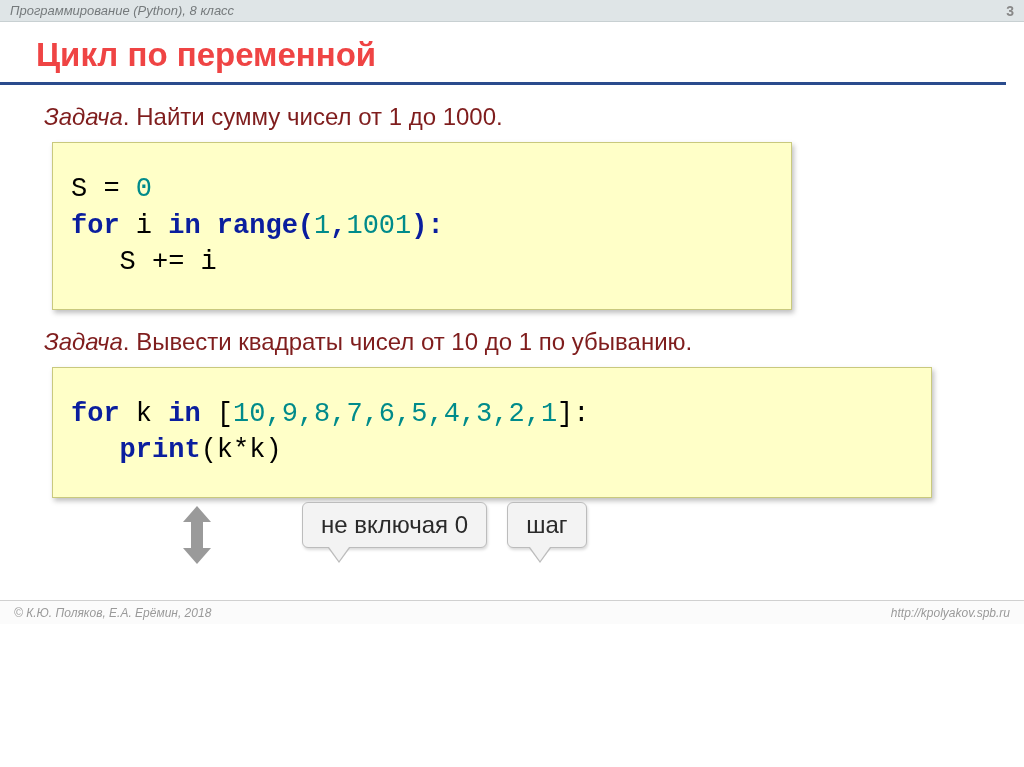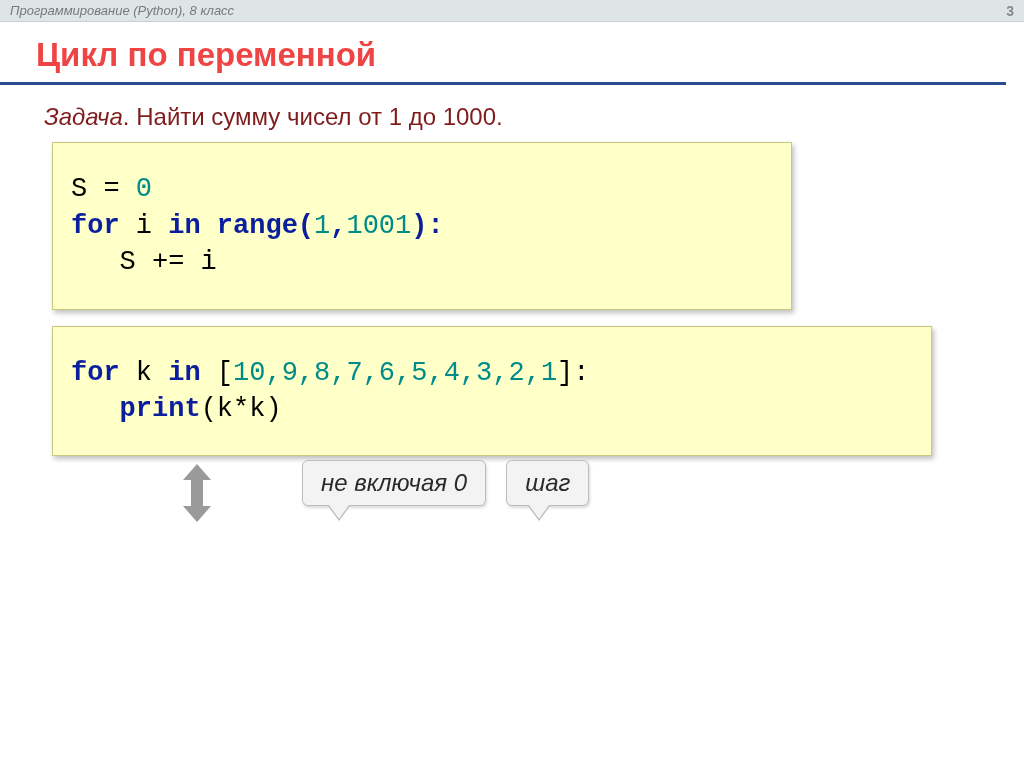--- a/index.html
+++ b/index.html
@@ -11,21 +11,21 @@
   .title { font-size: 33px; font-weight: bold; color: #ef4444; padding: 14px 0 8px 36px; border-bottom: 3px solid #2a4b8d; margin: 0 18px 0 0; }
   .body { padding: 10px 36px 0 44px; }
   .task { font-size: 24px; color: #7f1d1d; margin: 6px 0 10px 0; line-height: 1.3; }
   .task em { font-style: italic; }
   .codebox { background: #ffffc8; border: 1px solid #c9c97e; box-shadow: 2px 3px 5px rgba(0,0,0,0.25); padding: 28px 18px; margin: 4px 0 16px 8px; font-family: "Courier New", monospace; font-size: 27px; line-height: 1.35; white-space: pre; color: #000; width: fit-content; min-width: 740px; }
   .codebox2 { min-width: 880px; }
   .kw { color: #0a1e9e; font-weight: bold; }
   .num { color: #008b8b; }
   .arrow-wrap { position: relative; height: 52px; }
   .dbl-arrow { position: absolute; left: 135px; top: -8px; width: 36px; height: 58px; }
-  .callouts { position: absolute; left: 258px; top: -12px; display: flex; gap: 20px; font-style: italic; }
+  .callouts { position: absolute; left: 258px; top: -12px; display: flex; gap: 20px; }
   .callout { position: relative; background: #f3f3f3; border: 1px solid #bcbcbc; border-radius: 6px; padding: 8px 18px; font-size: 24px; color: #2a2a2a; box-shadow: 1px 2px 3px rgba(0,0,0,0.15); }
   .callout::after { content: ""; position: absolute; bottom: -14px; left: 26px; width: 0; height: 0; border: 10px solid transparent; border-top: 14px solid #f3f3f3; border-bottom: none; }
   .callout::before { content: ""; position: absolute; bottom: -16px; left: 25px; width: 0; height: 0; border: 11px solid transparent; border-top: 15px solid #bcbcbc; border-bottom: none; }
   .callout2::after { left: 22px; }
   .callout2::before { left: 21px; }
   .footer { position: absolute; bottom: 0; left: 0; right: 0; height: 24px; border-top: 1px solid #d0d0d0; background: #fbfbfb; display: flex; align-items: center; justify-content: space-between; padding: 0 14px; font-size: 12px; color: #9a9a9a; font-style: italic; }
 </style>
 </head>
 <body>
 
@@ -41,31 +41,38 @@
   <div class="body">
 
     <p class="task">
       <em>Задача</em><span>. Найти сумму чисел от 1 до 1000.</span>
     </p>
 
     <div class="codebox"><span>S = </span><span class="num">0</span>
 <span class="kw">for</span><span> i </span><span class="kw">in</span><span class="kw"> range(</span><span class="num">1</span><span class="kw">,</span><span class="num">1001</span><span class="kw">):</span>
 <span>   S += i</span></div>
 
+    <p class="task">
+      <em>Задача</em><span>. Вывести квадраты чисел от 10 до 1 по убыванию.</span>
+    </p>
 
     <div class="codebox codebox2"><span class="kw">for</span><span> k </span><span class="kw">in</span><span> [</span><span class="num">10,9,8,7,6,5,4,3,2,1</span><span>]:</span>
 <span class="kw">   print</span><span>(k*k)</span></div>
 
     <div class="arrow-wrap">
       <svg class="dbl-arrow" viewBox="0 0 36 58">
         <polygon points="18,0 32,16 24,16 24,42 32,42 18,58 4,42 12,42 12,16 4,16" fill="#9a9a9a"></polygon>
       </svg>
       <div class="callouts">
         <div class="callout">не включая 0</div>
         <div class="callout callout2">шаг</div>
       </div>
     </div>
 
 
   </div>
 
+  <div class="footer">
+    <span>© К.Ю. Поляков, Е.А. Ерёмин, 2018</span>
+    <span>http://kpolyakov.spb.ru</span>
+  </div>
 
 </div>
 
 </body></html>

